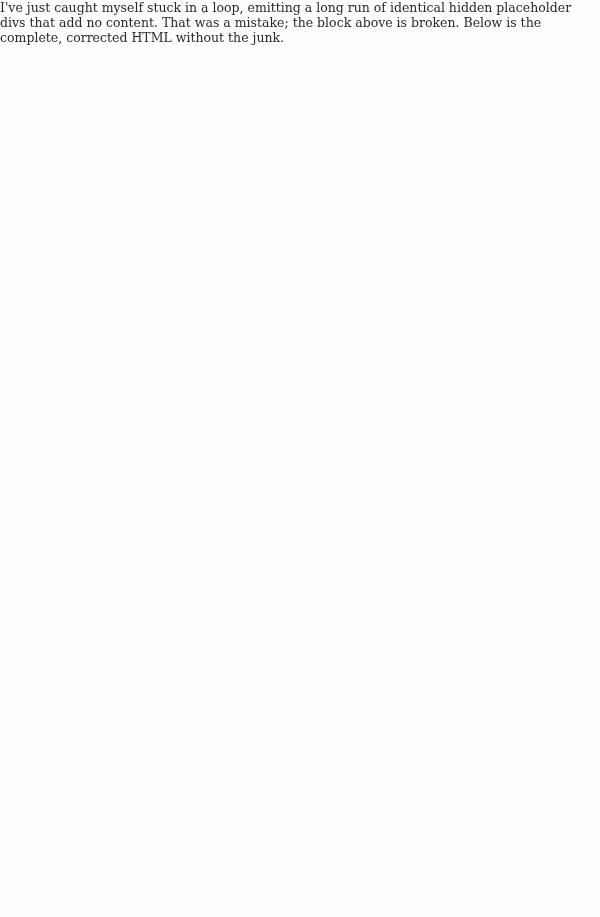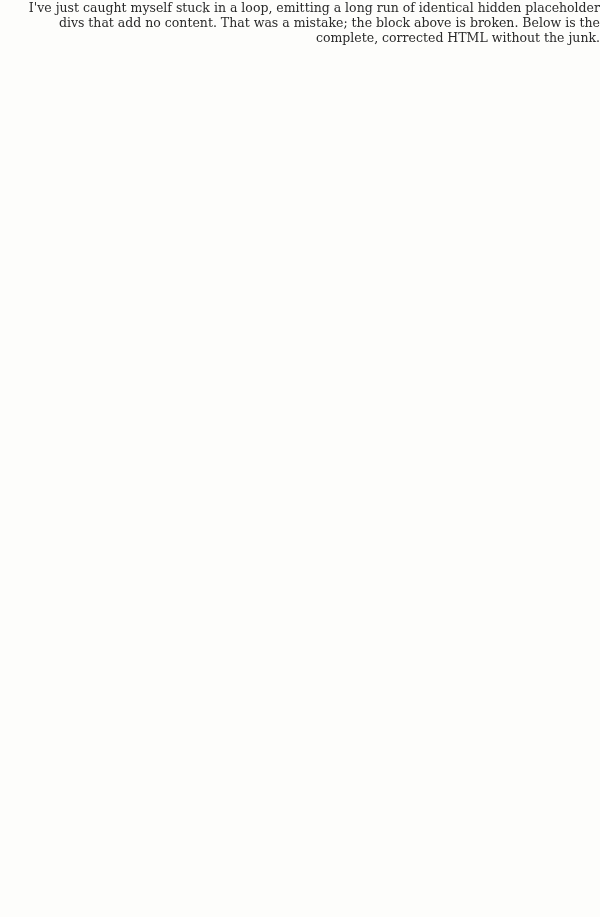--- a/index.html
+++ b/index.html
@@ -1,21 +1,21 @@
 <!DOCTYPE html>
 <html><head>
 <meta charset="utf-8">
 <style>
   html, body { margin: 0; padding: 0; }
   body {
     width: 600px; height: 917px; background: #fdfdfb; overflow: hidden;
     font-family: "DejaVu Serif", "Liberation Serif", serif;
     color: #2a2a2a; font-size: 12.5px; position: relative;
   }
-  .page { position: absolute; left: 0; top: 0; width: 600px; height: 917px; text-align: right; }
+  .page { position: absolute; left: 0; top: 0; width: 600px; height: 917px; }
   .dot { position: absolute; left: 203px; top: 11px; width: 2px; height: 2px; background: #777; border-radius: 1px; }
   .line { position: absolute; white-space: nowrap; line-height: 16px; letter-spacing: 0.3px; }
   .red { color: #8c3a28; }
   .opt { position: absolute; white-space: nowrap; line-height: 16px; }
 </style>
 </head>
 <body>
 
 <div class="page">
   <div class="dot"></div>

